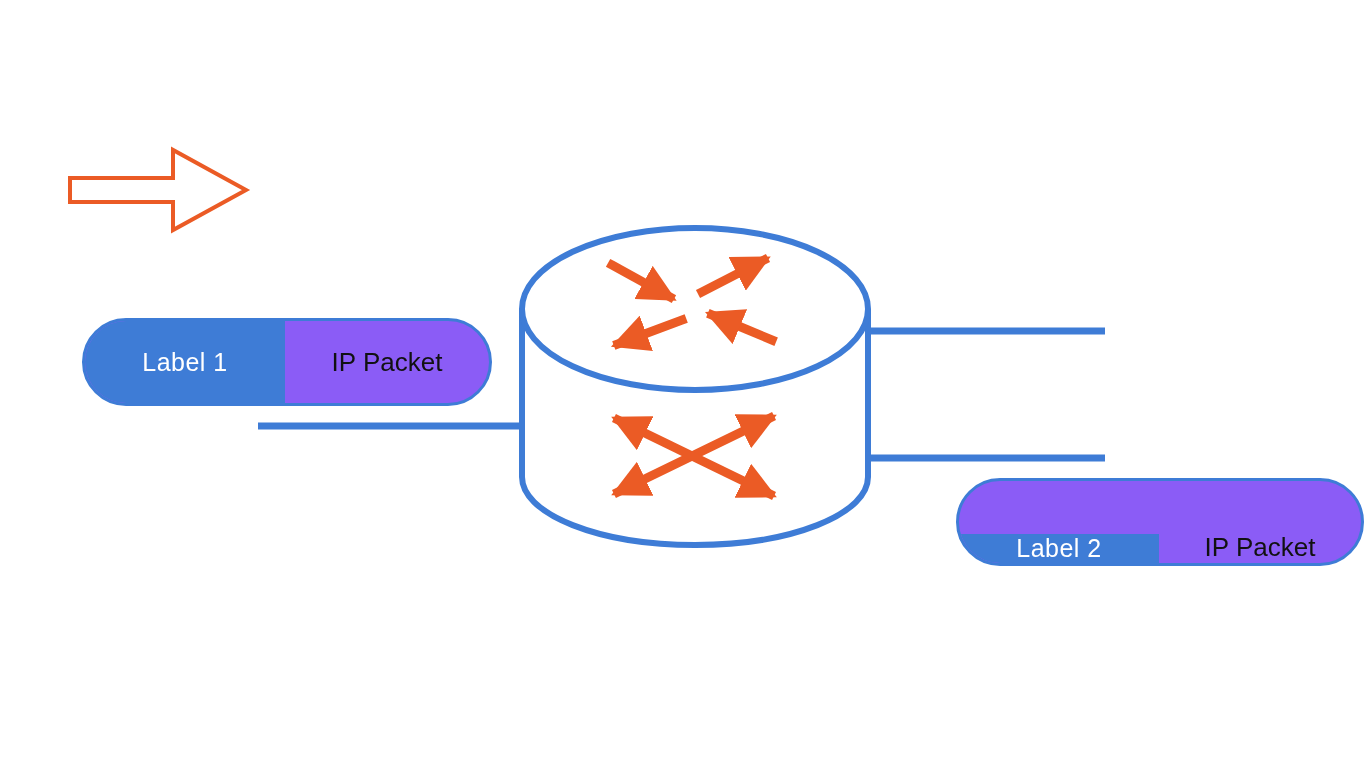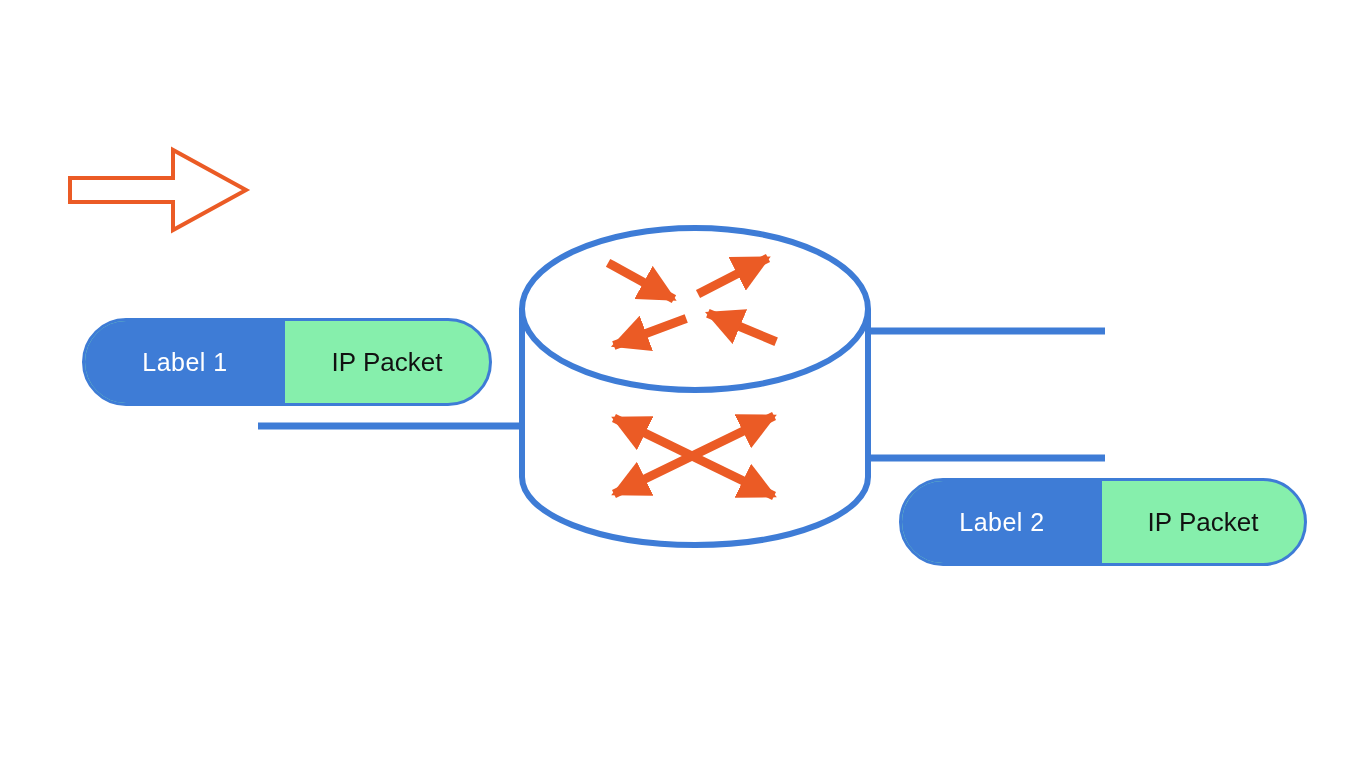--- a/index.html
+++ b/index.html
@@ -20,25 +20,25 @@
     left: 0;
     top: 0;
   }
   .pill {
     position: absolute;
     display: flex;
     height: 88px;
     border: 3px solid var(--blue, #3E7CD6);
     border-radius: 46px;
     overflow: hidden;
-    background: #86efac;
+    background: #8b5cf6;
     box-sizing: border-box;
   }
   .pill-left  { left: 82px;  top: 318px; width: 410px; }
-  .pill-right { left: 899px; top: 478px; width: 408px; }
+  .pill-right { left: 956px; top: 478px; width: 408px; align-items: flex-end; }
   .pill-label {
     width: 200px;
     background: var(--blue, #3E7CD6);
     color: var(--label-text, #ffffff);
     display: flex;
     align-items: center;
     justify-content: center;
     font-size: 25px;
     letter-spacing: 0.5px;
   }

